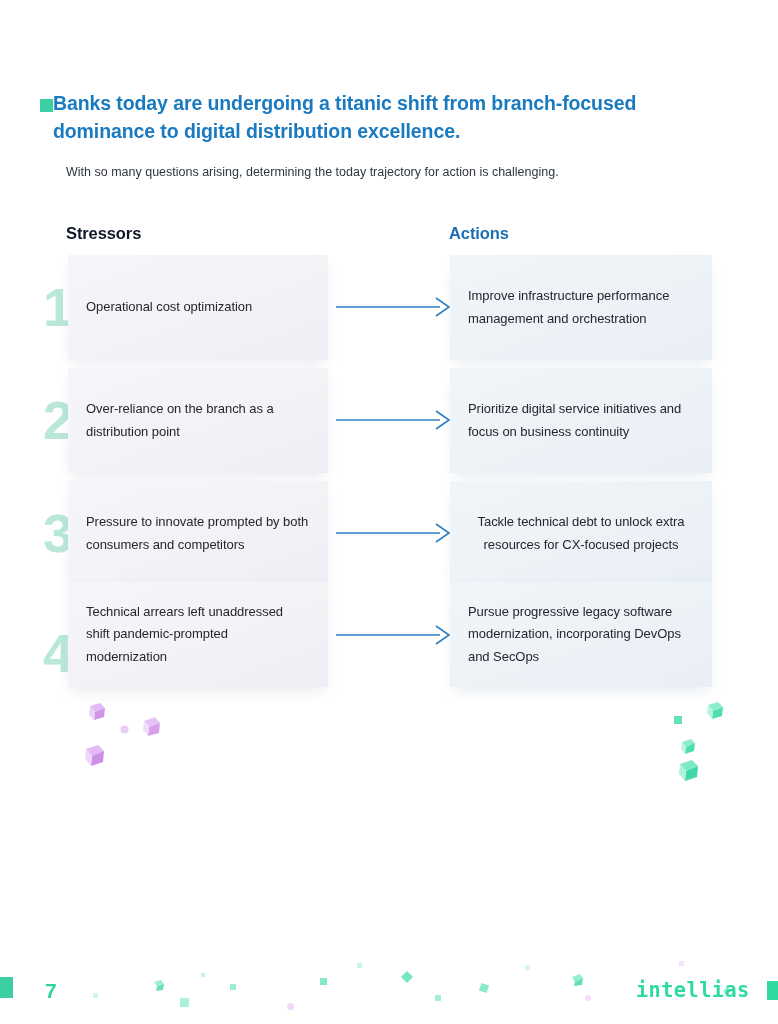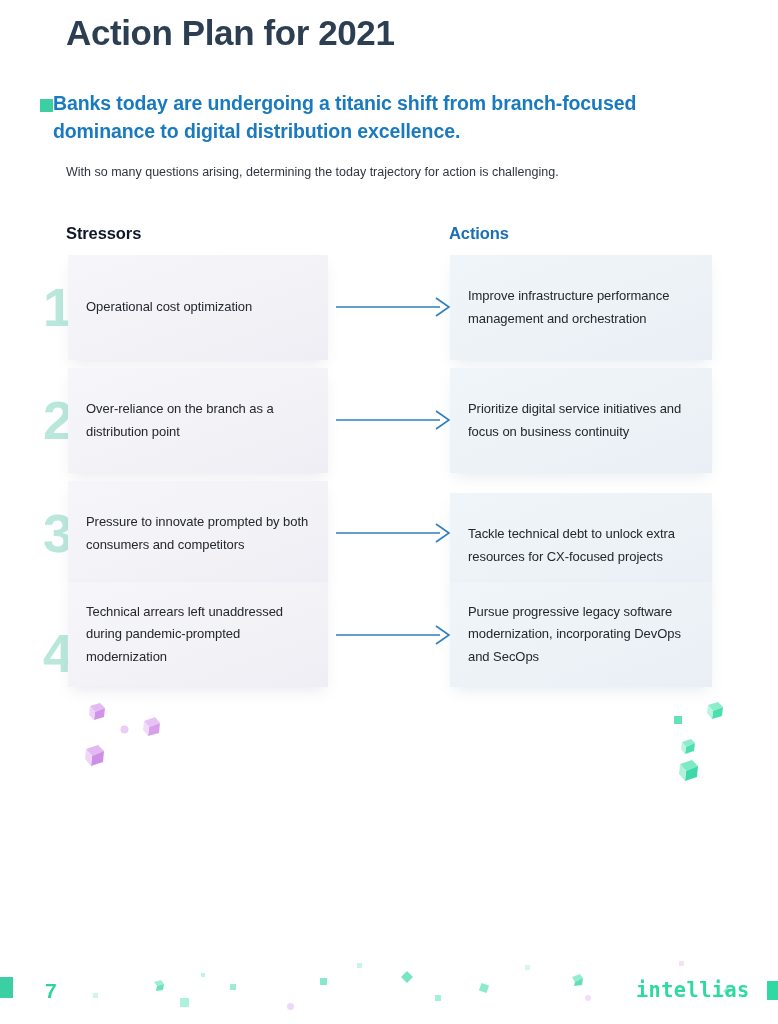--- a/index.html
+++ b/index.html
@@ -183,21 +183,20 @@
     width: 11px;
     height: 19px;
     background: #2fd9a2;
   }
 </style>
 </head>
 <body>
 
 <div class="page">
 
-  <div class="page-title">Action Plan for 2021</div>
 
   <div class="lead-block">
     <span class="lead-bullet"></span>
     <div class="lead-text">Banks today are undergoing a titanic shift from branch-focused dominance to digital distribution excellence.</div>
   </div>
 
   <div class="sub-text">With so many questions arising, determining the today trajectory for action is challenging.</div>
 
   <div class="col-head stressors">Stressors</div>
   <div class="col-head actions">Actions</div>
@@ -240,29 +239,29 @@
       <div class="big-num" style="top:25px;">3</div>
       <div class="card left" style="top:0px;height:105px;">
         <span class="card-text">Pressure to innovate prompted by both consumers and competitors</span>
       </div>
       <div class="arrow" style="top:41px;">
         <svg viewBox="0 0 116 22" xmlns="http://www.w3.org/2000/svg">
           <line x1="0" y1="11" x2="104" y2="11" stroke="#2e7fc0" stroke-width="1.6"></line>
           <polyline points="100,2 113,11 100,20" fill="none" stroke="#2e7fc0" stroke-width="1.6"></polyline>
         </svg>
       </div>
-      <div class="card right" style="top:12px;height:105px;">
+      <div class="card right" style="top:0px;height:105px;text-align:center;">
         <span class="card-text">Tackle technical debt to unlock extra resources for CX-focused projects</span>
       </div>
     </div>
 
     <div class="row" style="height:113px;">
       <div class="big-num" style="top:32px;">4</div>
       <div class="card left" style="top:-12px;height:105px;">
-        <span class="card-text">Technical arrears left unaddressed during pandemic-prompted modernization</span>
+        <span class="card-text">Technical arrears left unaddressed shift pandemic-prompted modernization</span>
       </div>
       <div class="arrow" style="top:30px;">
         <svg viewBox="0 0 116 22" xmlns="http://www.w3.org/2000/svg">
           <line x1="0" y1="11" x2="104" y2="11" stroke="#2e7fc0" stroke-width="1.6"></line>
           <polyline points="100,2 113,11 100,20" fill="none" stroke="#2e7fc0" stroke-width="1.6"></polyline>
         </svg>
       </div>
       <div class="card right" style="top:-12px;height:105px;">
         <span class="card-text">Pursue progressive legacy software modernization, incorporating DevOps and SecOps</span>
       </div>

